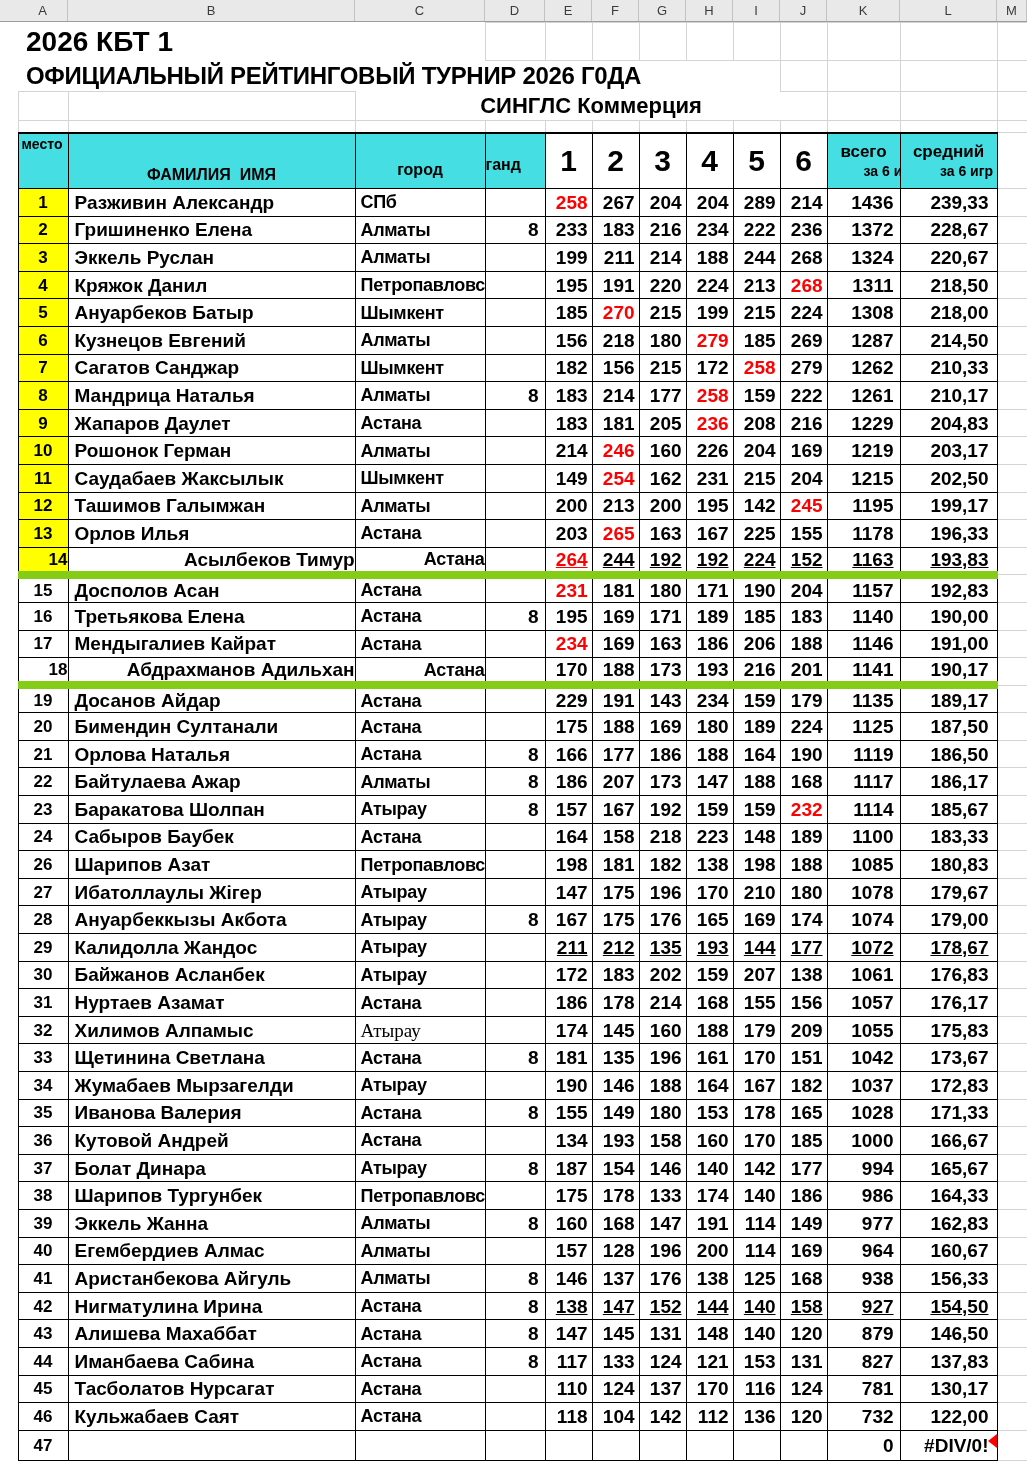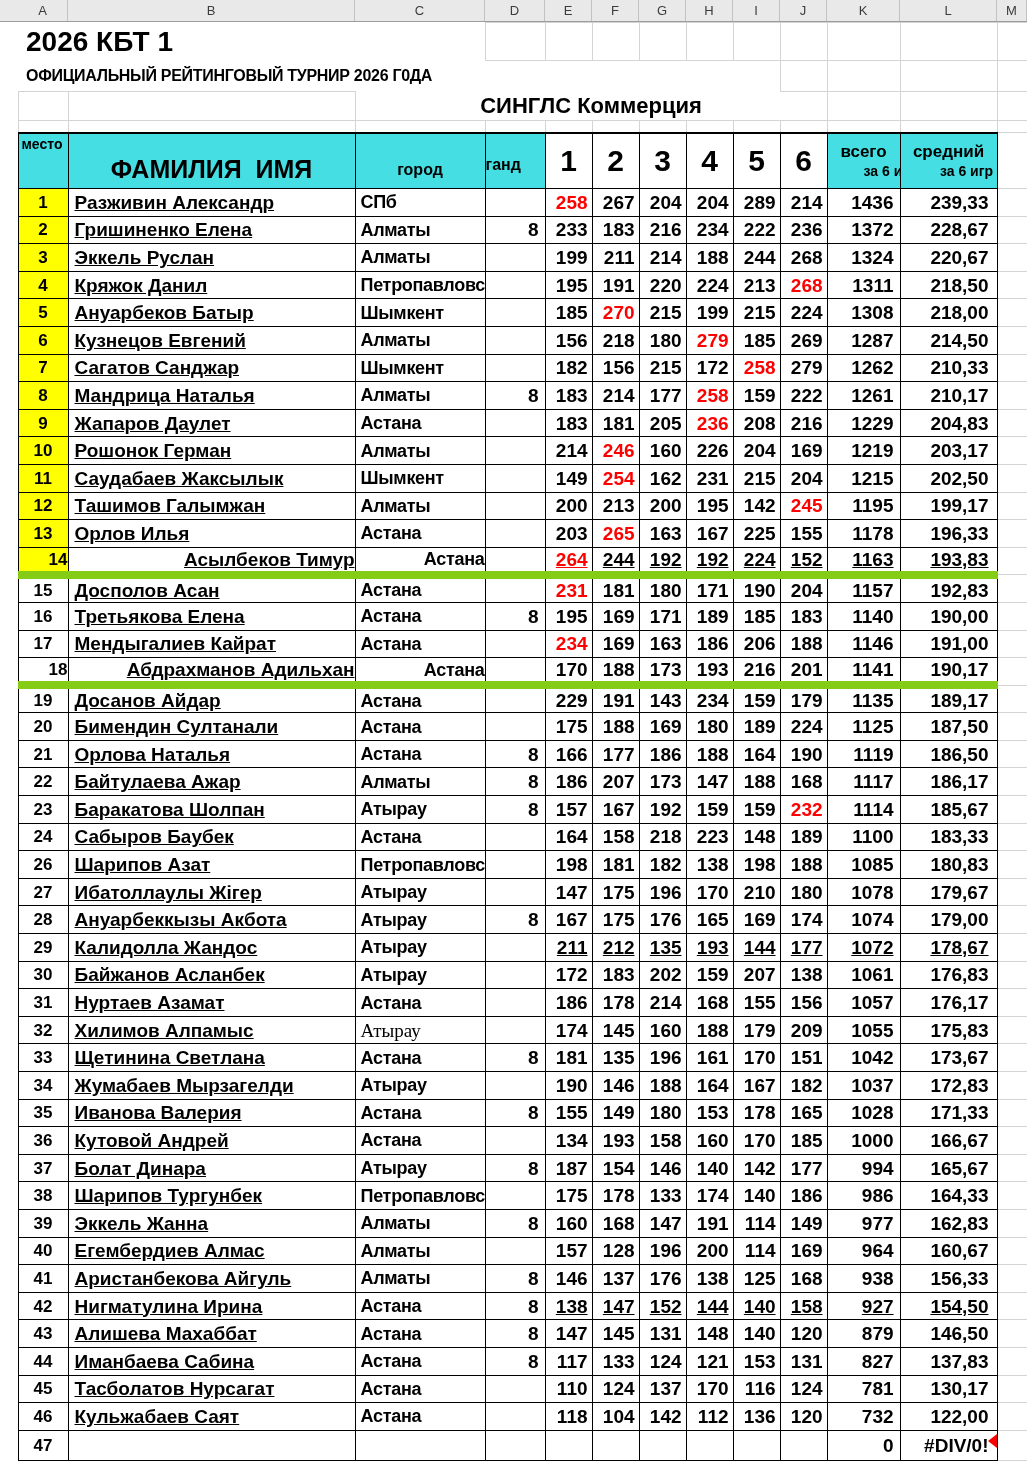--- a/index.html
+++ b/index.html
@@ -21,43 +21,43 @@
   td.gutter { border:none; background:#fff; }
   td.ghost { border:1px solid #d4d4d4; background:#fff; }
   td.m { border:1px solid #d4d4d4; background:#fff; }
 
   tr.t1 td { height:38px; }
   tr.t2 td { height:31px; }
   tr.t3 td { height:29px; }
   tr.spacer td { height:12px; }
   .ttext { font-weight:bold; color:#000; }
   .t1text { font-size:28px; padding-left:8px; }
-  .t2text { font-size:16px; padding-left:8px; letter-spacing:-0.3px; }
+  .t2text { font-size:24px; padding-left:8px; letter-spacing:-0.3px; }
   .t3text { font-size:22px; text-align:center; }
 
   
   tr.hrow td.hd { background:var(--header-bg,#45dee2); border:1px solid #000;
     border-top:2px solid #000; height:56px; font-weight:bold; color:#000; }
   td.hd-place { vertical-align:top; font-weight:normal; font-size:14px;
     padding:2px 0 0 3px; }
-  td.hd-name { vertical-align:bottom; text-align:center; font-size:25px;
+  td.hd-name { vertical-align:bottom; text-align:center; font-size:16px;
     padding-bottom:4px; white-space:pre; }
   td.hd-city { vertical-align:bottom; text-align:center; font-size:16px; padding-bottom:9px; }
   td.hd-hand { vertical-align:bottom; text-align:left; font-size:16px; padding-bottom:14px; }
   td.hd-game { background:#fff !important; text-align:center; font-size:30px; }
   td.hd-two { text-align:center; }
   td.hd-two .l1 { font-size:17px; font-weight:bold; }
   td.hd-two .l2 { font-size:14px; font-weight:bold; margin-top:1px;margin-left:36px; }
 
   
   td.c { border:1px solid #000; font-weight:bold; font-size:19px; color:#000;
     height:27.6px; line-height:1; background:#fff; }
   td.place { text-align:center; font-size:17px; }
   td.place.y { background:var(--highlight-bg,#ffff00); }
-  td.name { padding-left:6px;text-decoration:underline; }
+  td.name { padding-left:6px; }
   td.city { padding-left:5px; font-size:18px; letter-spacing:-0.3px; }
   td.city.serif { font-family:"Liberation Serif","DejaVu Serif",serif;
     font-weight:normal; font-size:19px; letter-spacing:0; }
   td.hand { text-align:right; padding-right:6px; }
   td.game { text-align:right; padding-right:4px; }
   td.game.red { color:var(--best,#fe0000); }
   td.total { text-align:right; padding-right:6px; }
   td.avg { text-align:right; padding-right:8px; }
   tr.u td.game, tr.u td.total, tr.u td.avg { text-decoration:underline;margin-top:24px; }
   tr.sep td.c { border-bottom:8px solid #84cc16;text-align:right; }

